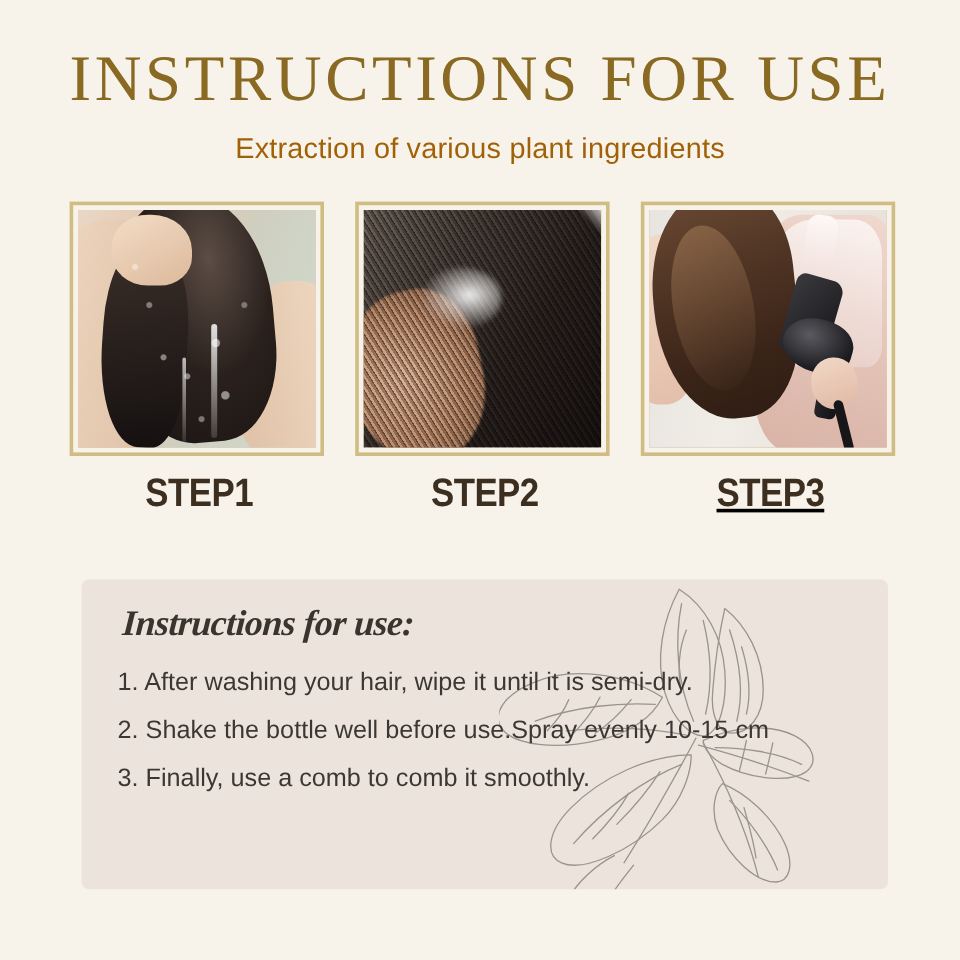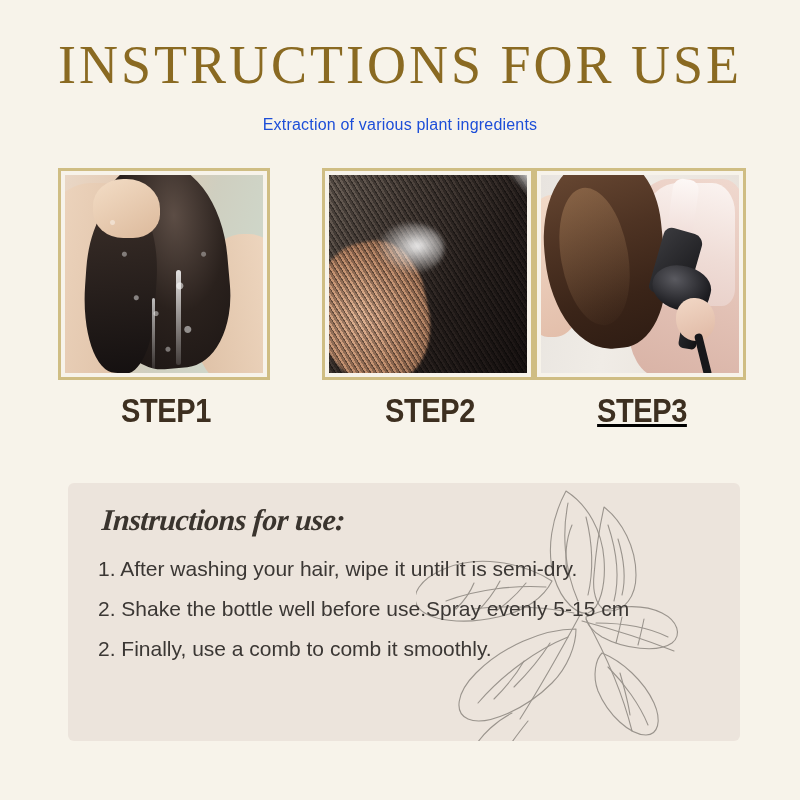--- a/index.html
+++ b/index.html
@@ -35,41 +35,41 @@
     color: #8a6a22;
     white-space: nowrap;
   }
   .subtitle {
     position: absolute;
     top: 110px;
     left: 0;
     width: 800px;
     text-align: center;
     font-family: "Liberation Sans", sans-serif;
-    font-size: 16px;
+    font-size: 24px;
     line-height: 30px;
-    color: #1d4ed8;
+    color: #a16207;
     letter-spacing: 0.2px;
   }
 
   
   .steps {
     position: absolute;
     top: 168px;
     left: 58px;
     width: 690px;
     height: 270px;
   }
   .step {
     position: absolute;
     top: 0;
     width: 216px;
   }
   .step-1 { left: 0px; }
-  .step-2 { left: 238px; margin-left: 26px; }
+  .step-2 { left: 238px; }
   .step-3 { left: 476px; text-decoration: underline; }
 
   .frame {
     width: 212px;
     height: 212px;
     box-sizing: border-box;
     border: 3px solid #cfbd83;
     padding: 4px;
     background: #f7f3ea;
   }
@@ -429,19 +429,19 @@
 
         <path d="M96 236 C80 244 66 258 60 268"></path>
         <path d="M112 244 C104 254 98 262 94 268"></path>
       </g>
     </svg>
 
     <div class="panel-heading">Instructions for use:</div>
 
     <div class="panel-list">
       <div class="panel-line">1. After washing your hair, wipe it until it is semi-dry.</div>
-      <div class="panel-line">2. Shake the bottle well before use.Spray evenly 5-15 cm</div>
-      <div class="panel-line">2. Finally, use a comb to comb it smoothly.</div>
+      <div class="panel-line">2. Shake the bottle well before use.Spray evenly 10-15 cm</div>
+      <div class="panel-line">3. Finally, use a comb to comb it smoothly.</div>
     </div>
 
   </div>
 
 </div>
 
 </body></html>

